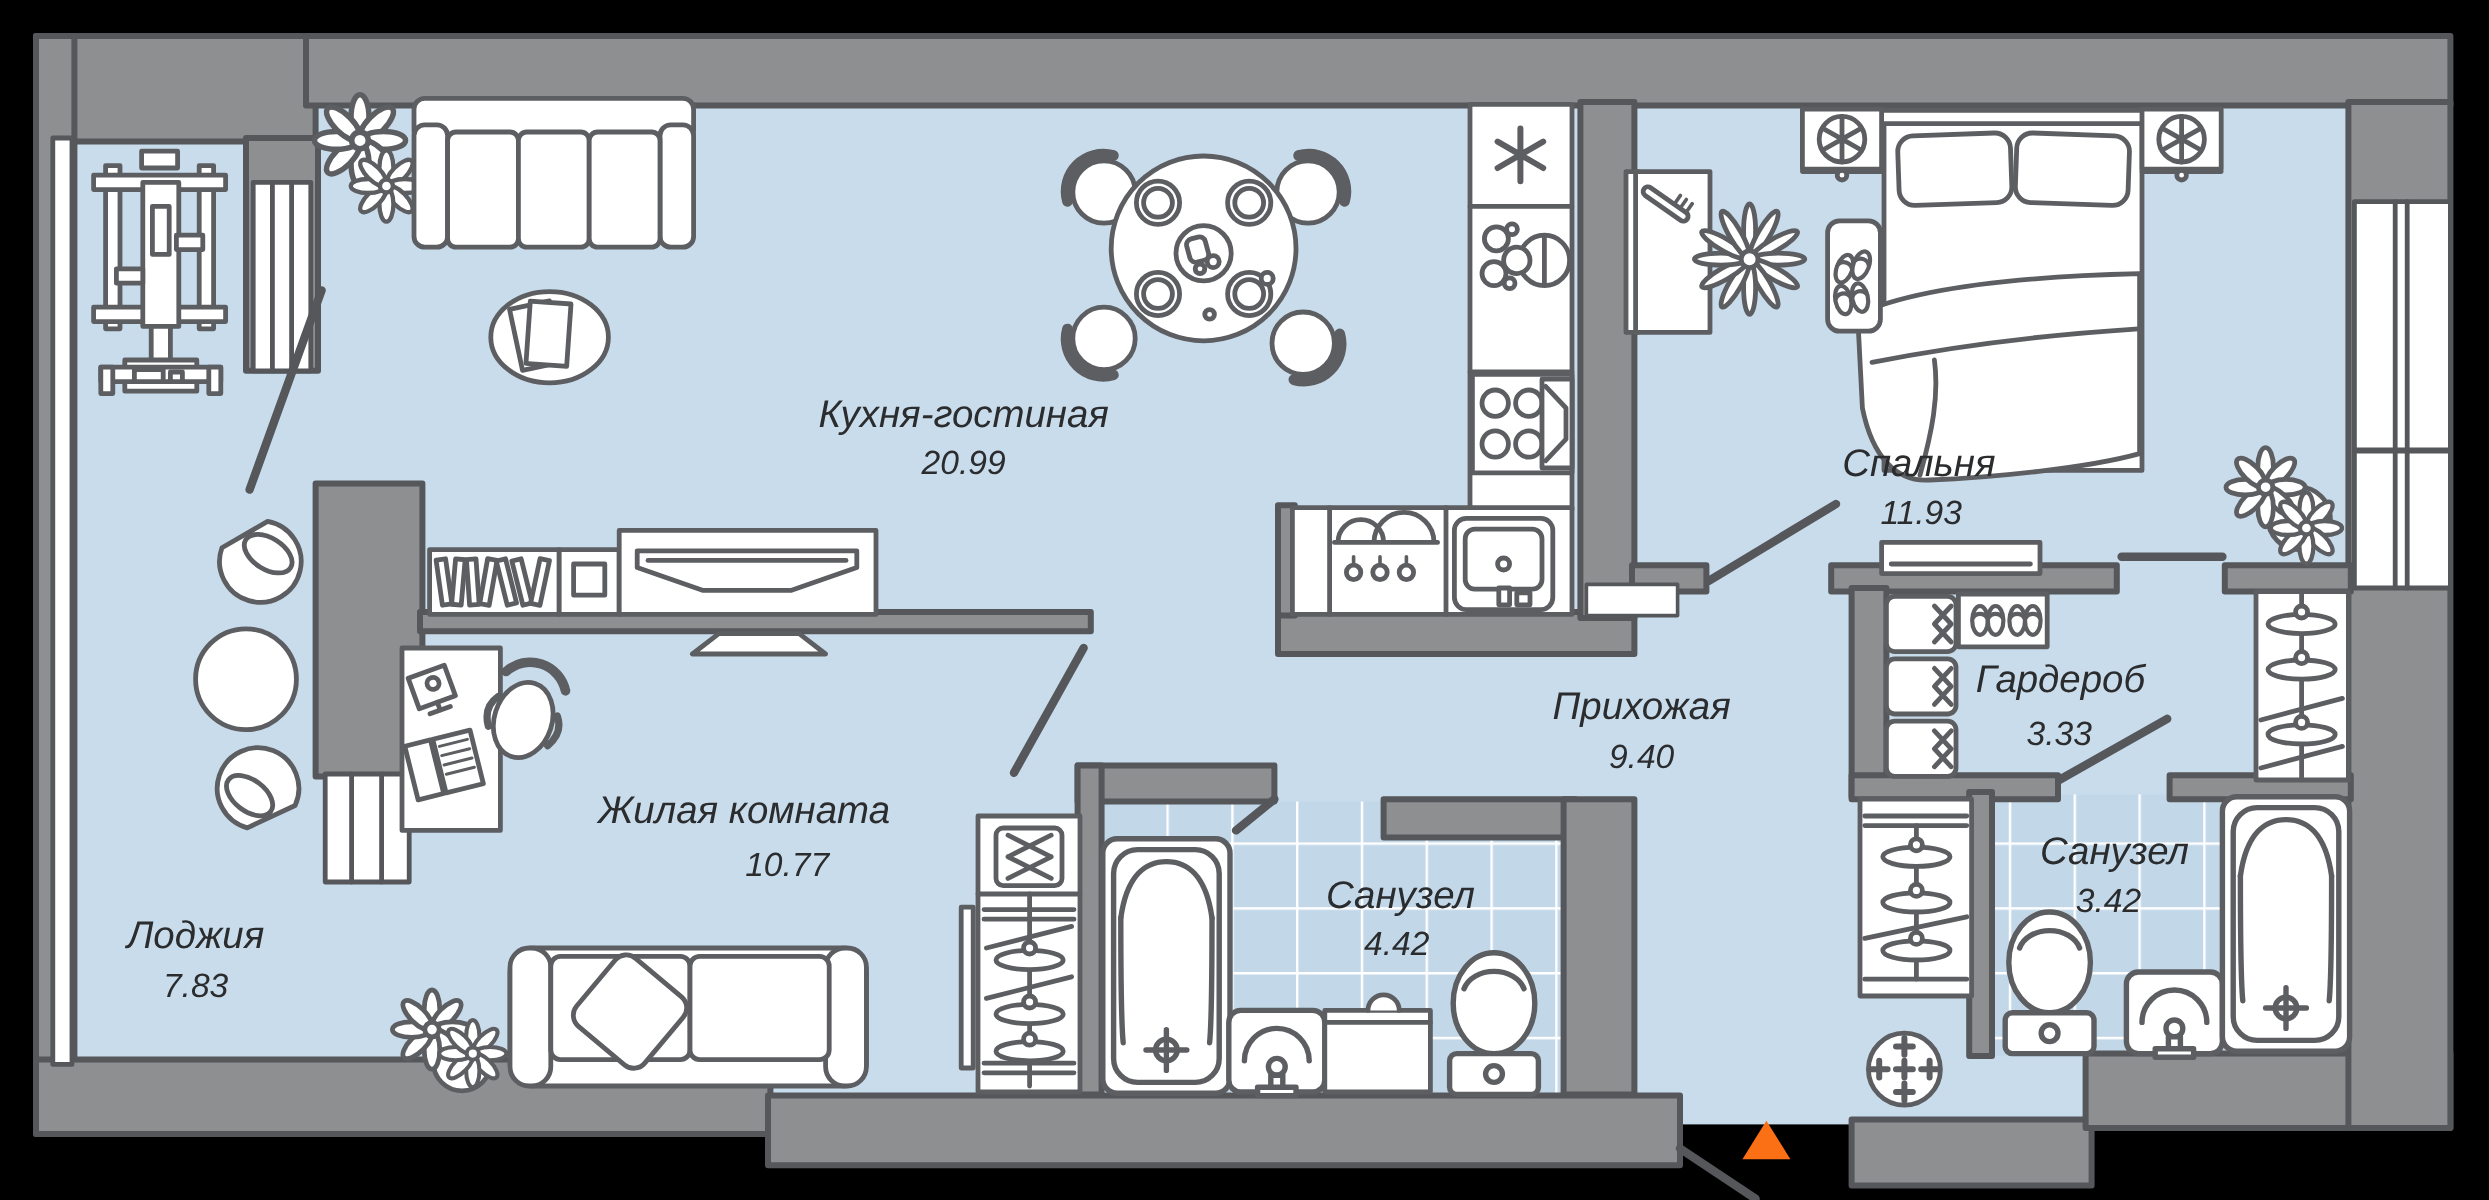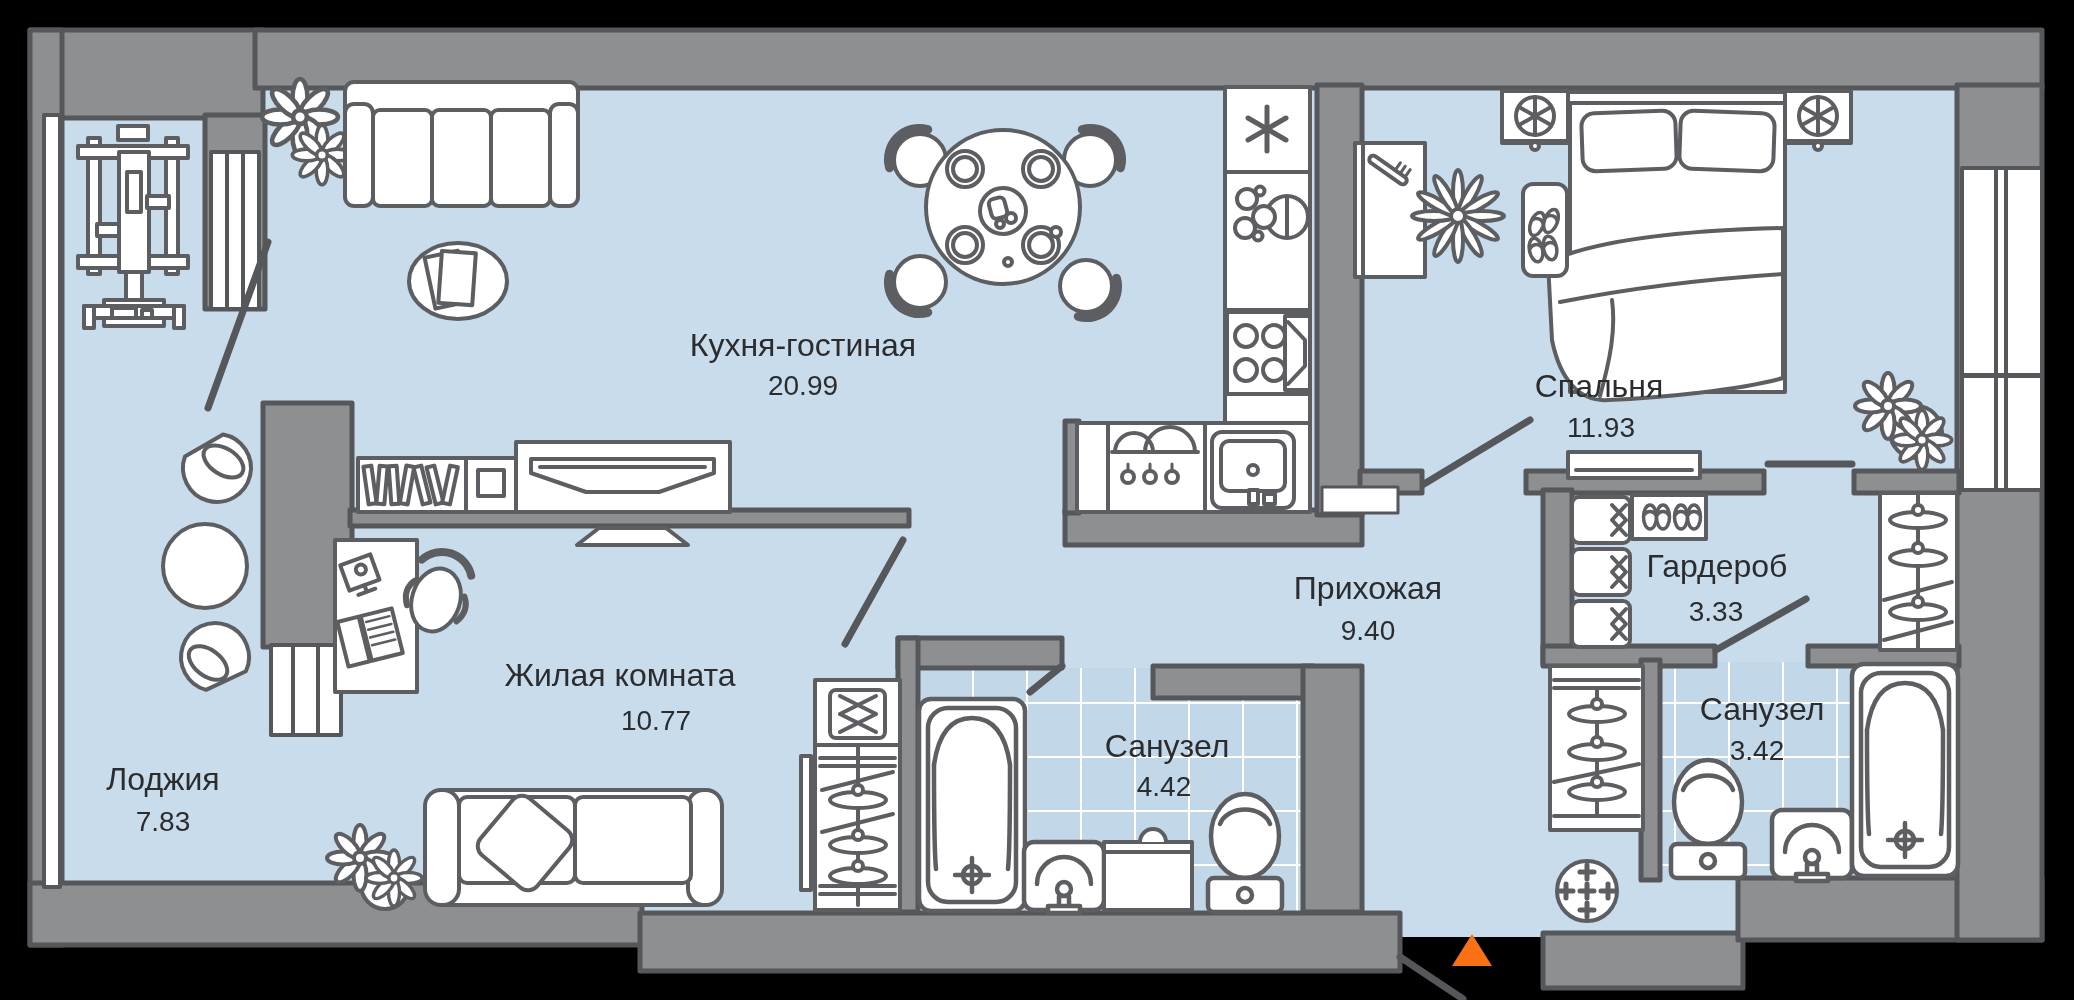--- a/index.html
+++ b/index.html
@@ -1,17 +1,17 @@
 <!DOCTYPE html>
 <html><head>
 <meta charset="utf-8">
 <style>
   html,body{margin:0;padding:0;background:#000;}
   #stage{position:relative;width:2074px;height:1000px;background:#000;overflow:hidden;
-         font-family:"Liberation Sans", sans-serif;}
+         font-family:"Liberation Sans", sans-serif;font-style:italic;}
   svg{display:block;}
   text{font-family:"Liberation Sans", sans-serif;fill:#2b2c2e;}
   .room-name{font-size:32px;}
   .room-area{font-size:28px;}
 </style>
 </head>
 <body>
 
 <div id="stage">
 <svg width="2074" height="1000" viewBox="0 0 2074 1000" stroke-linecap="round" stroke-linejoin="round">

